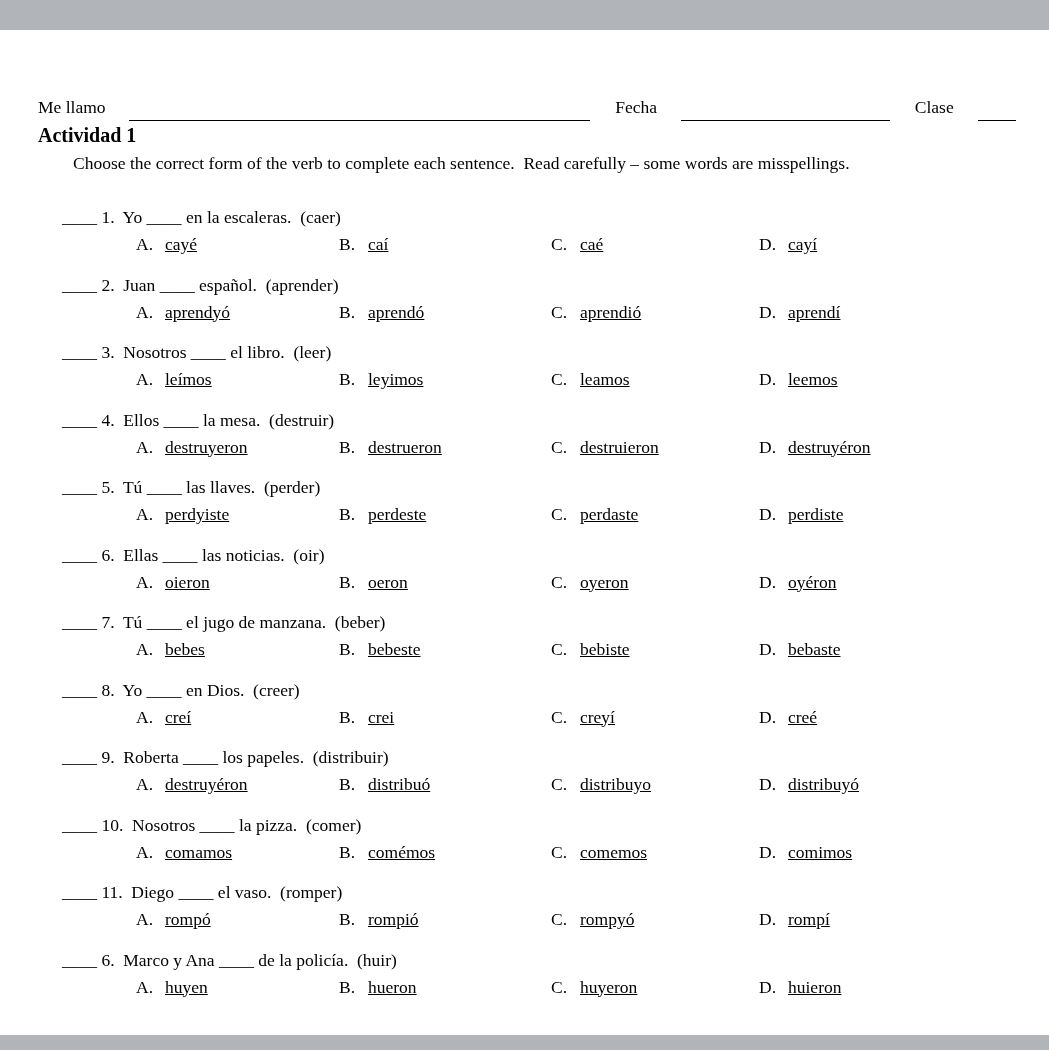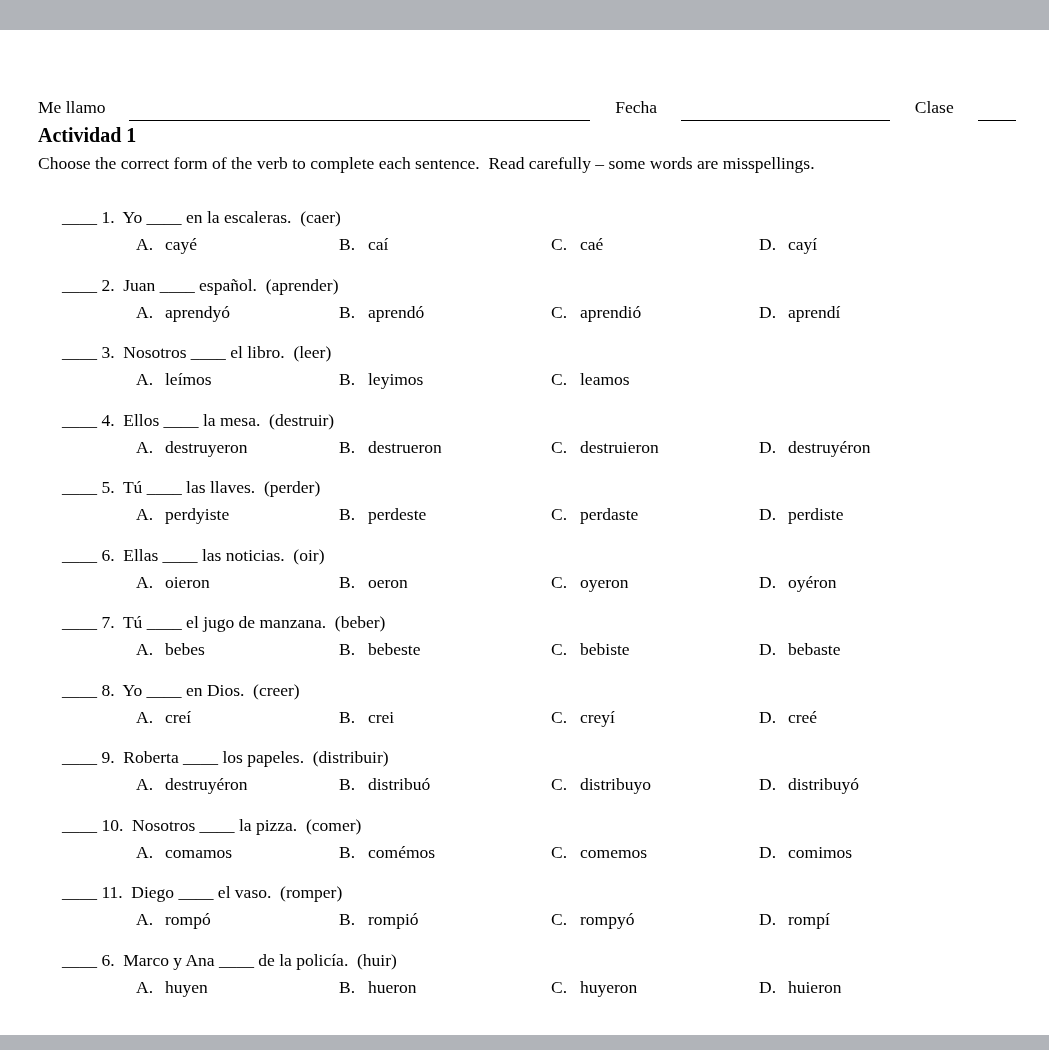--- a/index.html
+++ b/index.html
@@ -49,37 +49,39 @@
   .blank-clase { width: 40px;  margin: 0 0 0 7px; }
   .title {
     font-size: 20px;
     font-weight: bold;
     line-height: 29px;
   }
   .instructions {
     width: 962px;
     line-height: 27px;
     white-space: pre-wrap;
+    margin-left: 35px;
   }
   .questions {
     margin-top: 27px;
     margin-left: 24px;
   }
   .question {
     margin-bottom: 13.5px;
   }
   .q-line {
     line-height: 27px;
     white-space: pre-wrap;
   }
   .q-options {
     display: grid;
     grid-template-columns: 203px 212px 208px 1fr;
     margin-left: 74px;
     line-height: 27px;
+    text-decoration: underline;
   }
   .opt .letter {
     display: inline-block;
     min-width: 29px;
     white-space: pre;
   }
   .opt .word {
     white-space: pre;
   }
 </style>
@@ -145,20 +147,23 @@
     <div class="q-options">
       <div class="opt">
         <span class="letter">A.</span><span class="word">leímos</span>
       </div>
       <div class="opt">
         <span class="letter">B.</span><span class="word">leyimos</span>
       </div>
       <div class="opt">
         <span class="letter">C.</span><span class="word">leamos</span>
       </div>
+      <div class="opt">
+        <span class="letter">D.</span><span class="word">leemos</span>
+      </div>
     </div>
   </div>
 
   <div class="question">
     <div class="q-line">____ 4.  Ellos ____ la mesa.  (destruir)</div>
     <div class="q-options">
       <div class="opt">
         <span class="letter">A.</span><span class="word">destruyeron</span>
       </div>
       <div class="opt">

